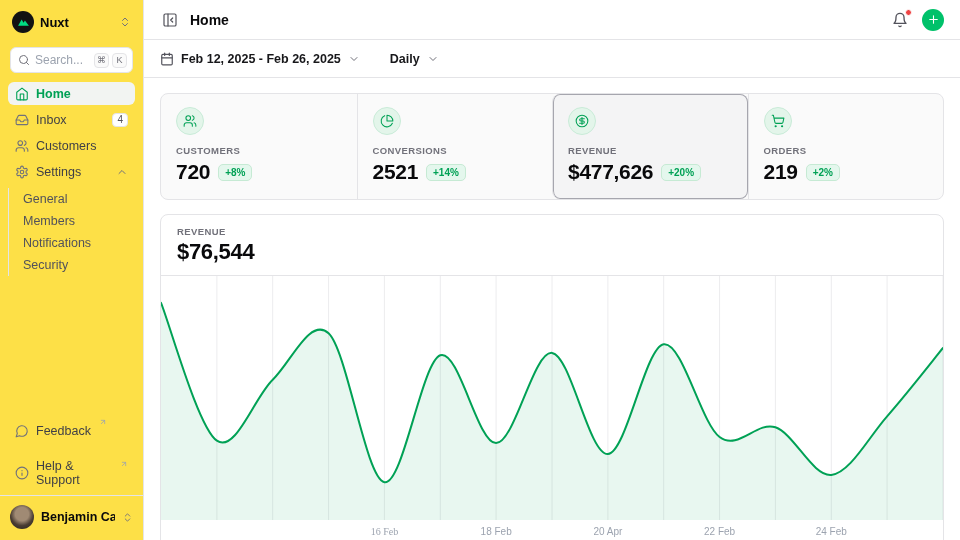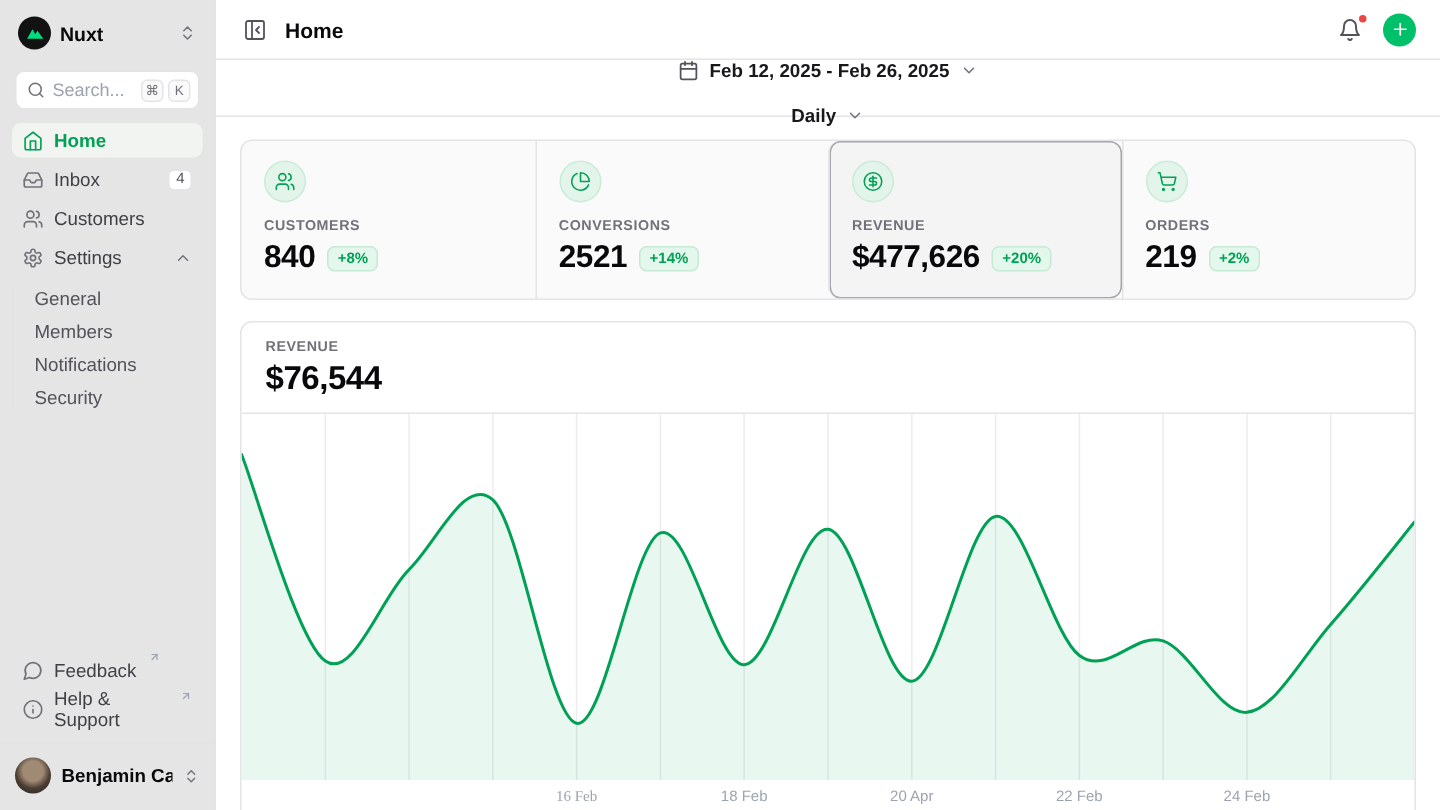--- a/index.html
+++ b/index.html
@@ -2,21 +2,21 @@
 <html><head>
 <meta charset="utf-8">
 <style>
   * { margin:0; padding:0; box-sizing:border-box; }
   html,body { width:960px; height:540px; overflow:hidden; }
   body { font-family:"Liberation Sans","DejaVu Sans",sans-serif; background:#fff; color:#09090b; }
   .app { display:flex; width:960px; height:540px; }
 
   
   .sidebar { width:144px; min-width:144px; height:100%; border-right:1px solid #e4e4e7;
-             display:flex; flex-direction:column; padding:8px; background:#e5e5e5; }
+             display:flex; flex-direction:column; padding:8px; background:#fde047; }
   .org-row { display:flex; align-items:center; gap:6px; padding:3px 4px; border-radius:6px; cursor:pointer; }
   .org-logo { width:22px; height:22px; border-radius:50%; background:#121212; display:flex; align-items:center; justify-content:center; flex:0 0 auto; }
   .org-name { font-size:13px; font-weight:700; flex:1; }
   .chev-updown { color:#71717a; display:flex; }
   .search-box { margin:11px 2px 9px; display:flex; align-items:center; gap:5px; border:1px solid #e4e4e7;
                 border-radius:6px; height:26px; padding:0 5px 0 7px; background:#fff; cursor:text; }
   .search-box .icon { color:#71717a; display:flex; }
   .search-text { color:#9ca3af; font-size:12px; flex:1; }
   .kbd { font-size:9px; color:#71717a; border:1px solid #e4e4e7; background:#fafafa; border-radius:4px;
          width:15px; height:15px; display:flex; align-items:center; justify-content:center; }
@@ -49,21 +49,21 @@
   .icon-btn { background:none; border:none; color:#52525b; display:flex; align-items:center; cursor:pointer; padding:2px; }
   .header-title { font-size:14px; font-weight:700; }
   .header-right { margin-left:auto; display:flex; align-items:center; gap:12px; }
   .bell-wrap { position:relative; }
   .dot { position:absolute; top:-1px; right:-2px; width:7px; height:7px; border-radius:50%;
          background:#ef4444; border:1.5px solid #fff; }
   .plus-btn { width:22px; height:22px; border-radius:50%; background:#00c16a; color:#fff; border:none;
               display:flex; align-items:center; justify-content:center; cursor:pointer; }
 
   .toolbar { height:38px; min-height:38px; border-bottom:1px solid #e4e4e7; display:flex;
-             align-items:center; padding:0 16px; gap:16px;flex-direction:column; }
+             align-items:center; padding:0 16px; gap:30px; }
   .toolbar-btn { display:flex; align-items:center; gap:7px; font-size:12.5px; font-weight:600;
                  color:#18181b; background:none; border:none; cursor:pointer; }
   .toolbar-btn .icon { color:#52525b; display:flex; }
   .toolbar-btn .chev { color:#71717a; display:flex; }
 
   .content { padding:15px 16px; flex:1; overflow:hidden; }
 
   
   .stats { display:grid; grid-template-columns:repeat(4,1fr); background:#fafafa;
            border:1px solid #e4e4e7; border-radius:8px; }
@@ -170,21 +170,21 @@
         </div>
         <div class="subtree">
           <div class="sub-item">General</div>
           <div class="sub-item">Members</div>
           <div class="sub-item">Notifications</div>
           <div class="sub-item">Security</div>
         </div>
       </nav>
 
     <div class="sidebar-footer">
-      <div id="footer-links" style="display:flex;flex-direction:column;gap:3px;">
+      <div id="footer-links" style="display:flex;flex-direction:column;gap:19px;">
           <div class="nav-item">
             <span class="icon">
               <svg width="14" height="14" viewBox="0 0 24 24" fill="none" stroke="currentColor" stroke-width="1.9" stroke-linecap="round" stroke-linejoin="round">
                 <path d="M7.9 20A9 9 0 1 0 4 16.1L2 22Z"></path>
               </svg>
             </span>
             <span>Feedback</span>
             <span class="ext-arrow">
               <svg width="8" height="8" viewBox="0 0 24 24" fill="none" stroke="currentColor" stroke-width="2.4" stroke-linecap="round" stroke-linejoin="round">
                 <path d="M7 7h10v10"></path>
@@ -289,21 +289,21 @@
             <div class="stat-icon">
               <svg width="14" height="14" viewBox="0 0 24 24" fill="none" stroke="currentColor" stroke-width="1.8" stroke-linecap="round" stroke-linejoin="round">
                 <path d="M16 21v-2a4 4 0 0 0-4-4H6a4 4 0 0 0-4 4v2"></path>
                 <circle cx="9" cy="7" r="4"></circle>
                 <path d="M22 21v-2a4 4 0 0 0-3-3.87"></path>
                 <path d="M16 3.13a4 4 0 0 1 0 7.75"></path>
               </svg>
             </div>
             <div class="stat-label">CUSTOMERS</div>
             <div class="stat-value-row">
-              <span class="stat-value">840</span>
+              <span class="stat-value">720</span>
               <span class="delta-badge">+8%</span>
             </div>
           </div>
           <div class="stat">
             <div class="stat-icon">
               <svg width="14" height="14" viewBox="0 0 24 24" fill="none" stroke="currentColor" stroke-width="1.8" stroke-linecap="round" stroke-linejoin="round">
                 <path d="M21.21 15.89A10 10 0 1 1 8 2.83"></path>
                 <path d="M22 12A10 10 0 0 0 12 2v10z"></path>
               </svg>
             </div>

